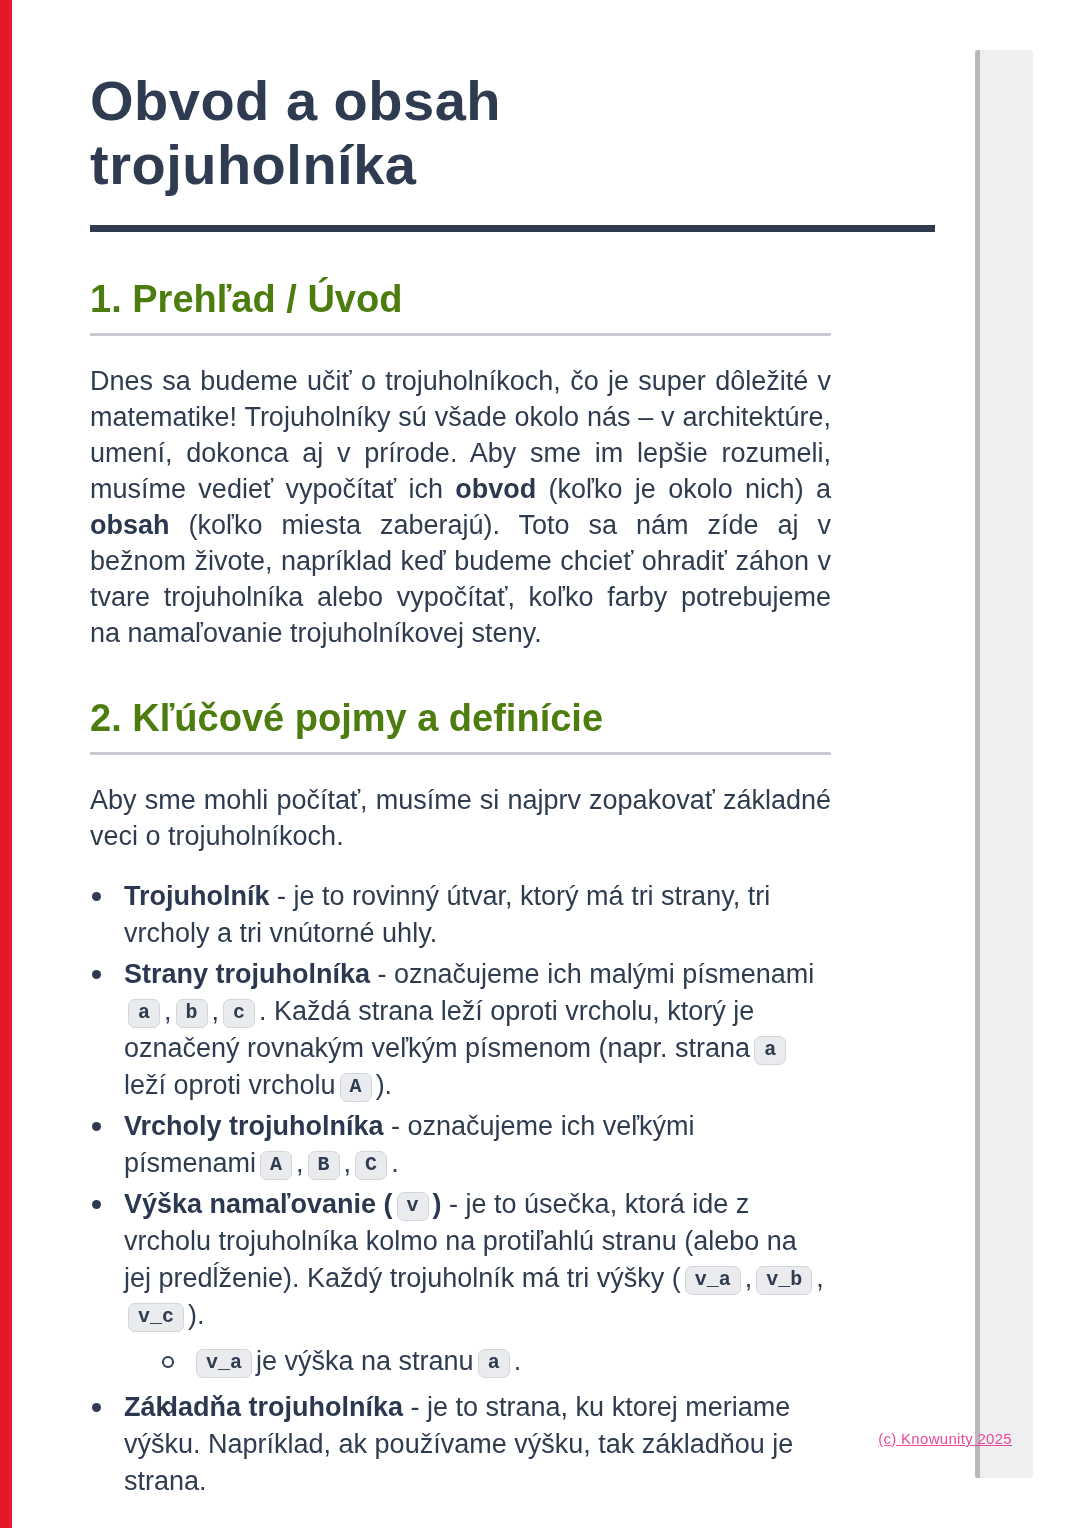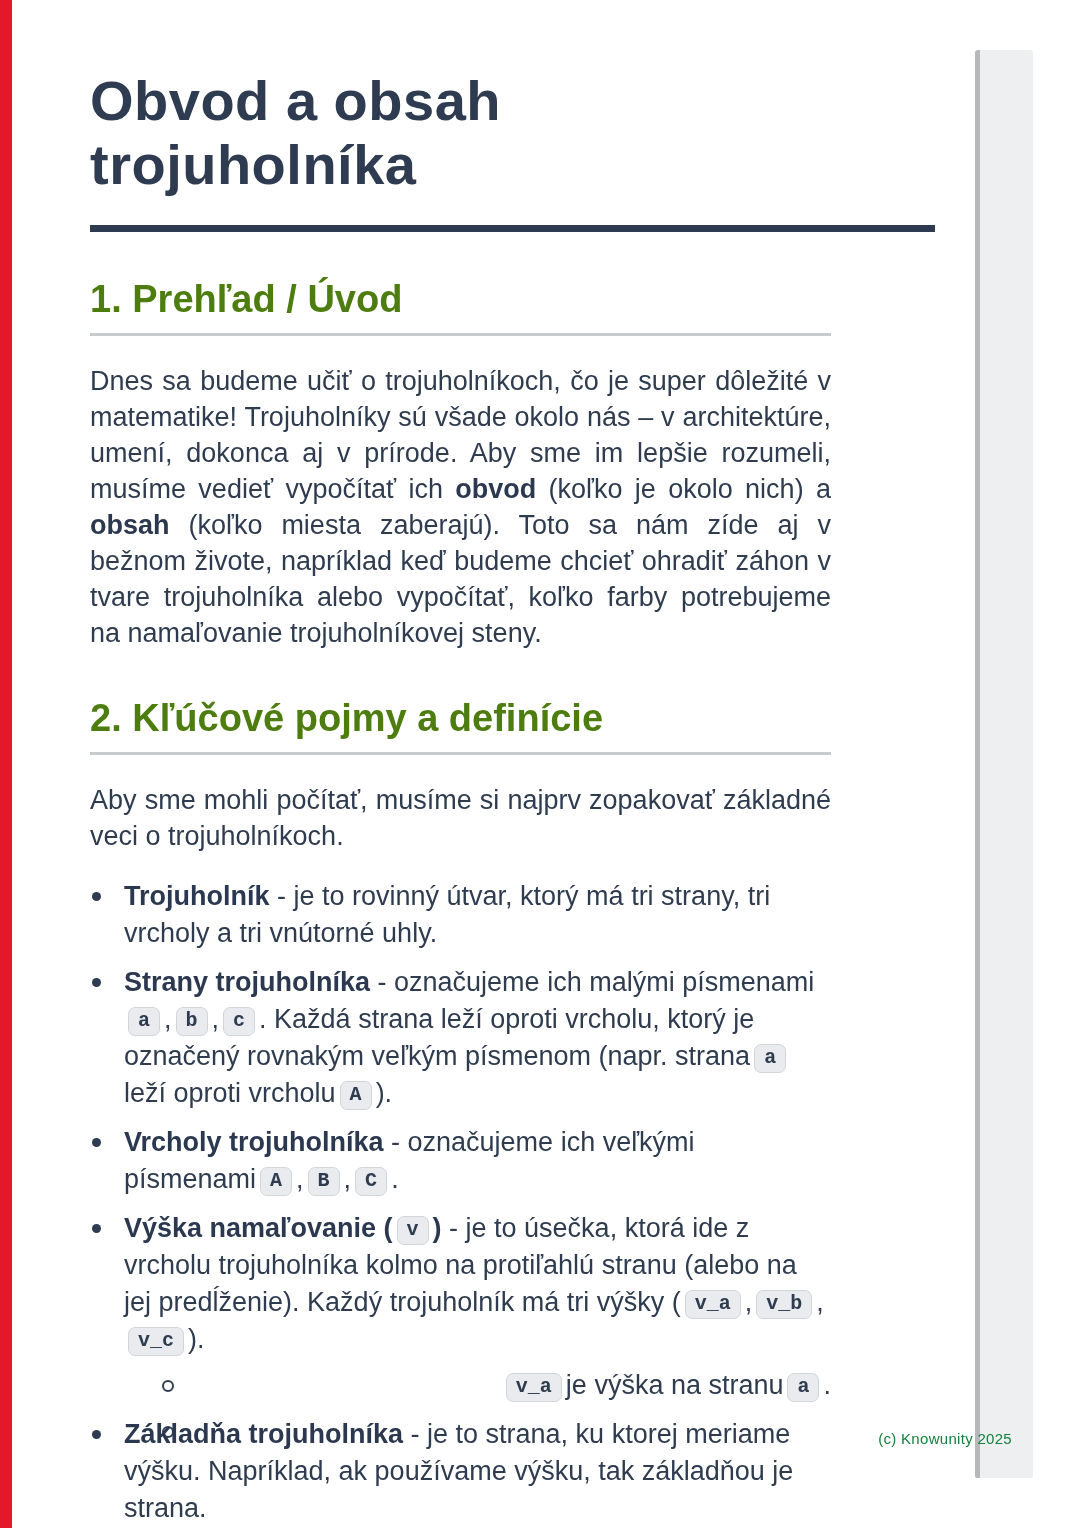--- a/index.html
+++ b/index.html
@@ -39,50 +39,50 @@
   .para{
     margin:27px 0 0 0;
     font-size:27px;line-height:36px;
     text-align:justify;
   }
   .para strong,.bullet-text strong{font-weight:700;color:#2b3850;}
   ul.bullets{
     list-style:none;margin:24px 0 0 0;padding:0;
   }
   ul.bullets > li{
-    position:relative;padding-left:34px;margin-top:12px;
+    position:relative;padding-left:34px;margin-top:4px;
     font-size:27px;line-height:37px;
   }
   ul.bullets > li:first-child{margin-top:8px;}
   .dot{
     position:absolute;left:2px;top:14px;width:9px;height:9px;border-radius:50%;
     background:#2e3b50;
   }
   ul.subbullets{
-    list-style:none;margin:8px 0 0 30px;padding:0;text-align:right;
+    list-style:none;margin:8px 0 0 30px;padding:0;
   }
   ul.subbullets > li{
     position:relative;padding-left:38px;margin-top:9px;
     font-size:27px;line-height:37px;
   }
   .circle{
     position:absolute;left:8px;top:13px;width:8px;height:8px;border-radius:50%;
     background:#ffffff;border:2px solid #2f3c50;
   }
   .chip{
     display:inline-block;
     background:#e9ebee;border:1px solid #d3d6d9;border-radius:7px;
     padding:3px 9px 4px;margin:0 4px;
     font-family:"Liberation Mono","DejaVu Sans Mono",monospace;
     font-size:20px;font-weight:700;line-height:1;color:#2f3c50;
     vertical-align:2px;
   }
   .copyright{
     position:absolute;top:1430px;right:68px;z-index:5;
-    font-size:15px;color:#15803d;letter-spacing:.3px;
+    font-size:15px;color:#ec4899;letter-spacing:.3px;text-decoration:underline;
   }
 </style>
 </head>
 <body>
 
 <div class="accent-bar"></div>
 <div class="gutter"></div>
 
 <div class="content">
 

